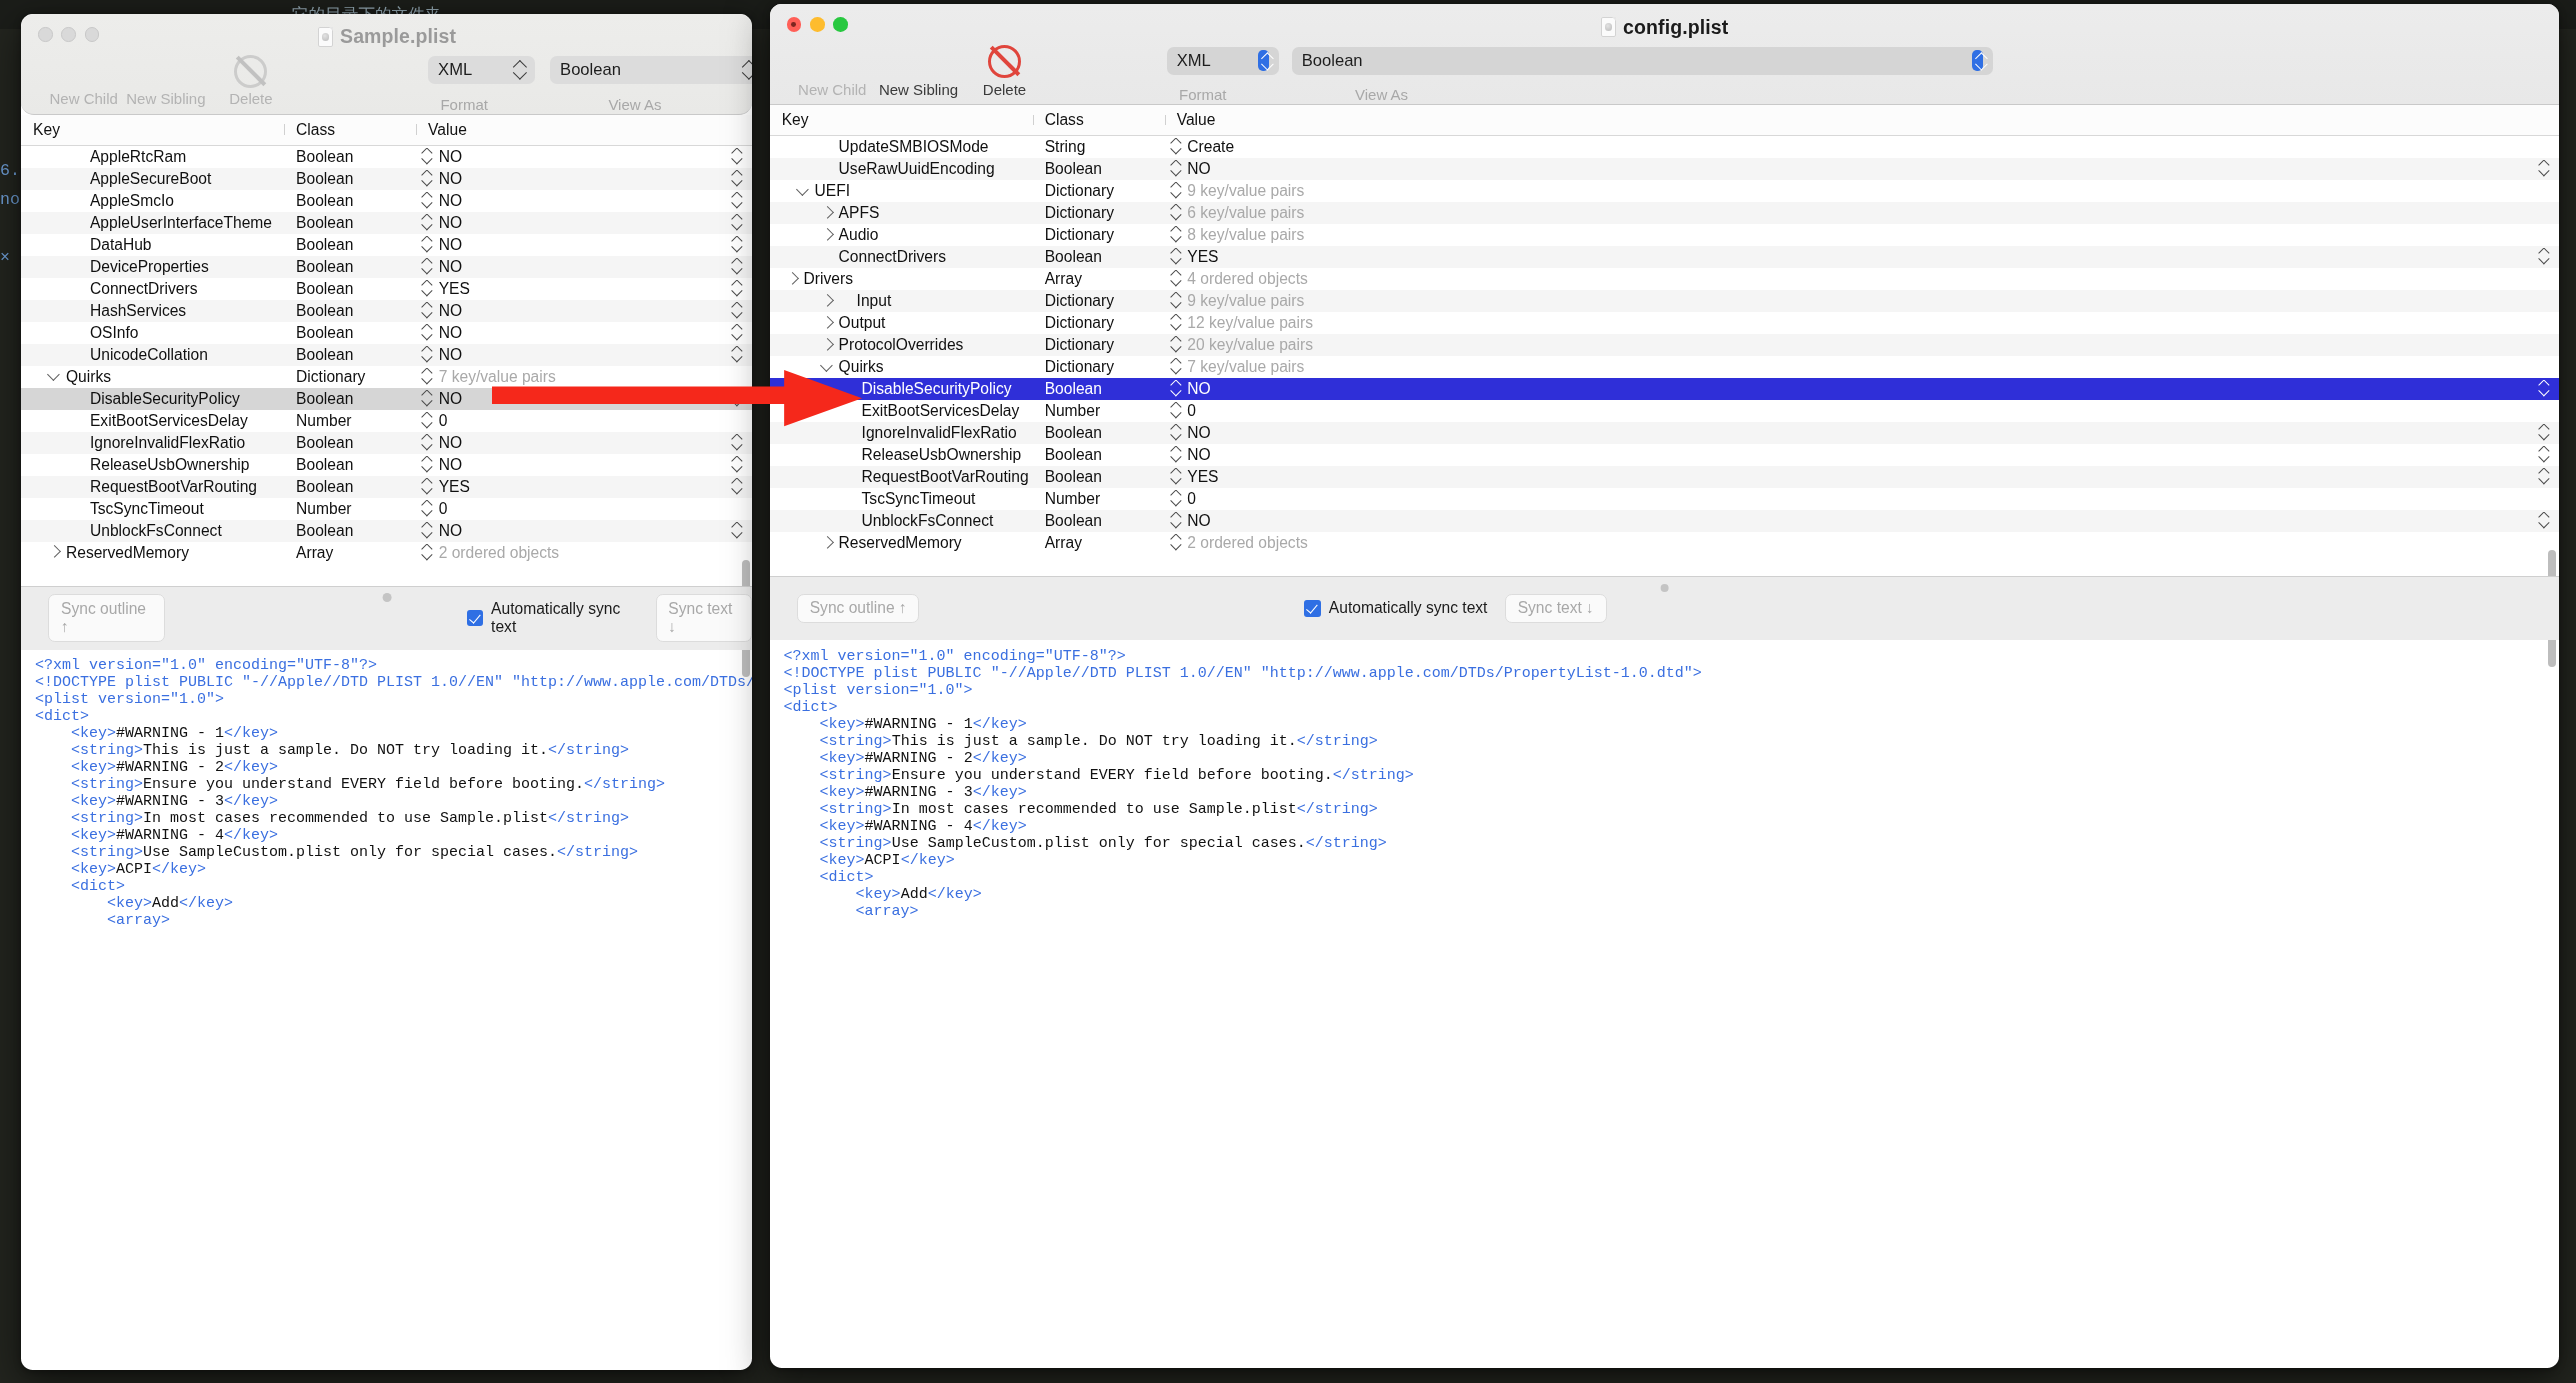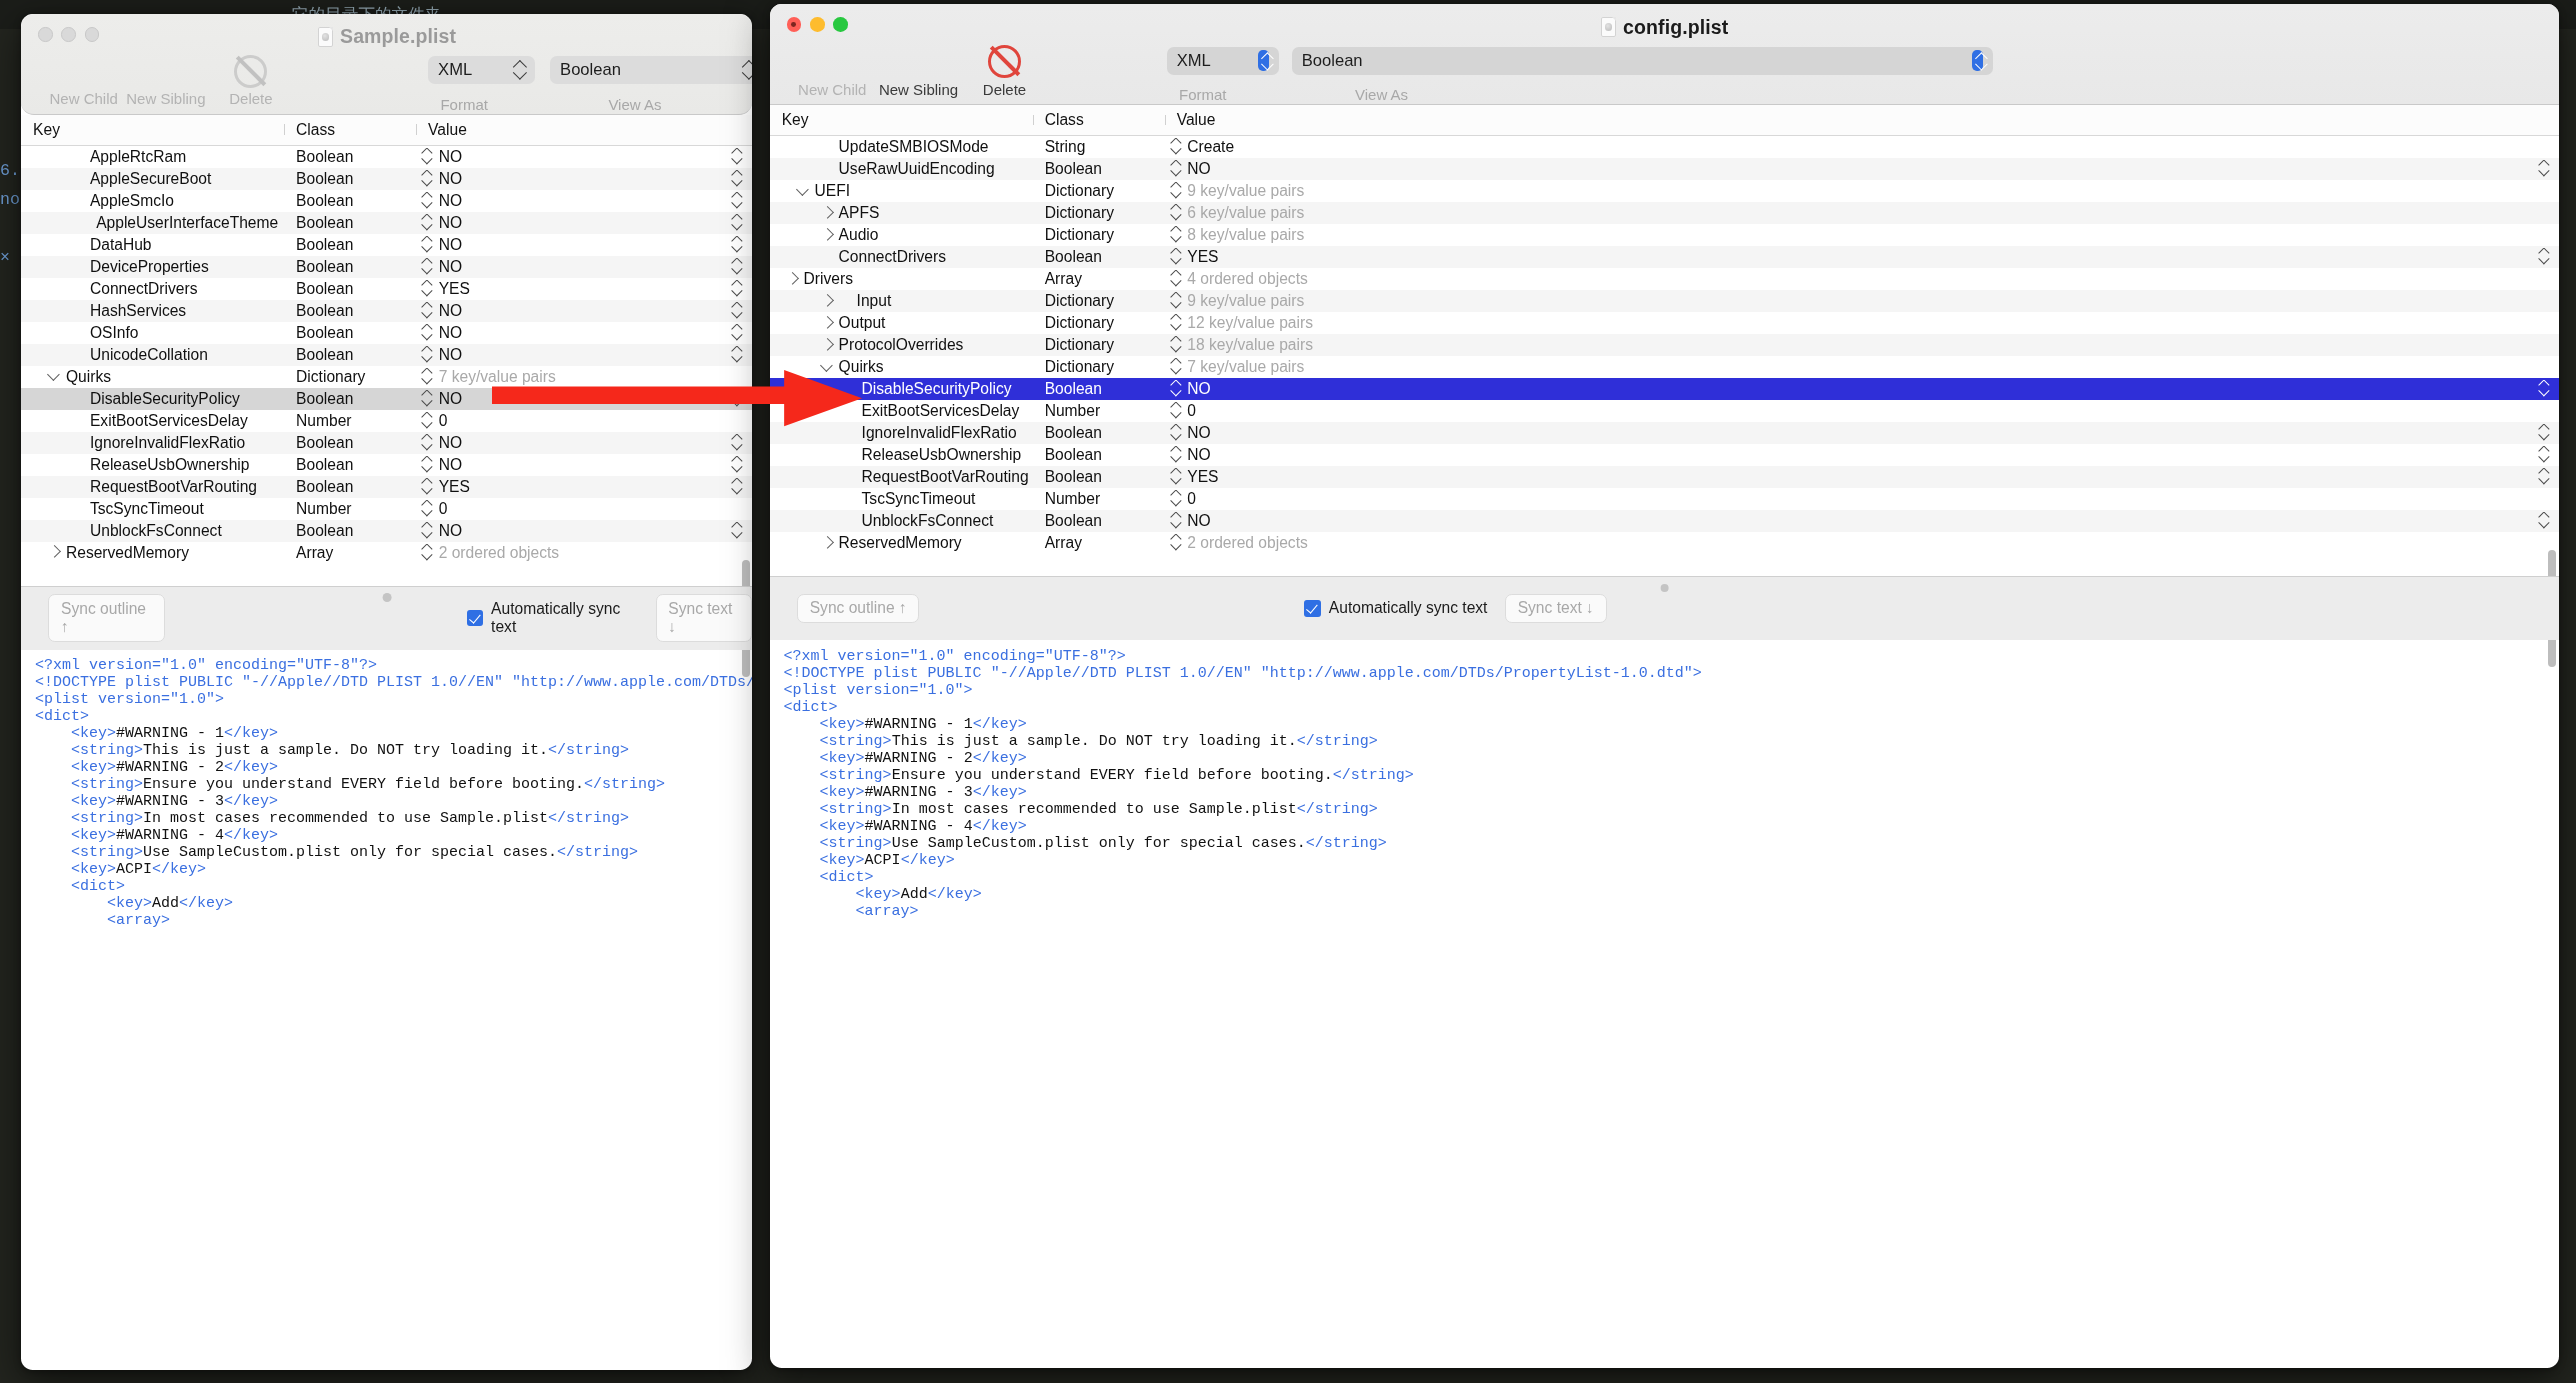--- a/index.html
+++ b/index.html
@@ -354,21 +354,21 @@
           <span>AppleSmcIo</span>
         </div>
         <div class="cell c-class" style="width: 132px;">Boolean</div>
         <div class="cell c-val" style="flex: 1 1 0%;">
           <span class="stepper"></span>
           <span class="">NO</span>
           <span class="stepper right"></span>
         </div>
       </div>
       <div class="trow odd">
-        <div class="cell c-key indent2" style="width: 263px; justify-content: center;">
+        <div class="cell c-key indent2" style="width: 263px;">
           <span class="tri ph"></span>
           <span>AppleUserInterfaceTheme</span>
         </div>
         <div class="cell c-class" style="width: 132px;">Boolean</div>
         <div class="cell c-val" style="flex: 1 1 0%;">
           <span class="stepper"></span>
           <span class="">NO</span>
           <span class="stepper right"></span>
         </div>
       </div>
@@ -719,21 +719,21 @@
         </div>
       </div>
       <div class="trow odd">
         <div class="cell c-key indent2" style="width: 263px;">
           <span class="tri closed"></span>
           <span>ProtocolOverrides</span>
         </div>
         <div class="cell c-class" style="width: 132px;">Dictionary</div>
         <div class="cell c-val" style="flex: 1 1 0%;">
           <span class="stepper"></span>
-          <span class="dim">18 key/value pairs</span>
+          <span class="dim">20 key/value pairs</span>
         </div>
       </div>
       <div class="trow even">
         <div class="cell c-key indent2" style="width: 263px;">
           <span class="tri open"></span>
           <span>Quirks</span>
         </div>
         <div class="cell c-class" style="width: 132px;">Dictionary</div>
         <div class="cell c-val" style="flex: 1 1 0%;">
           <span class="stepper"></span>

